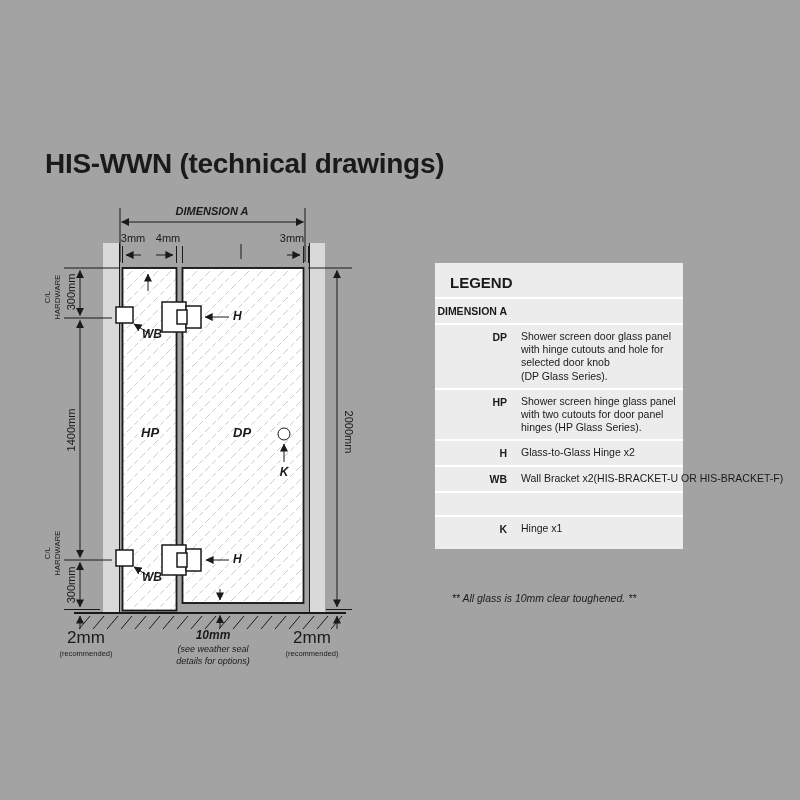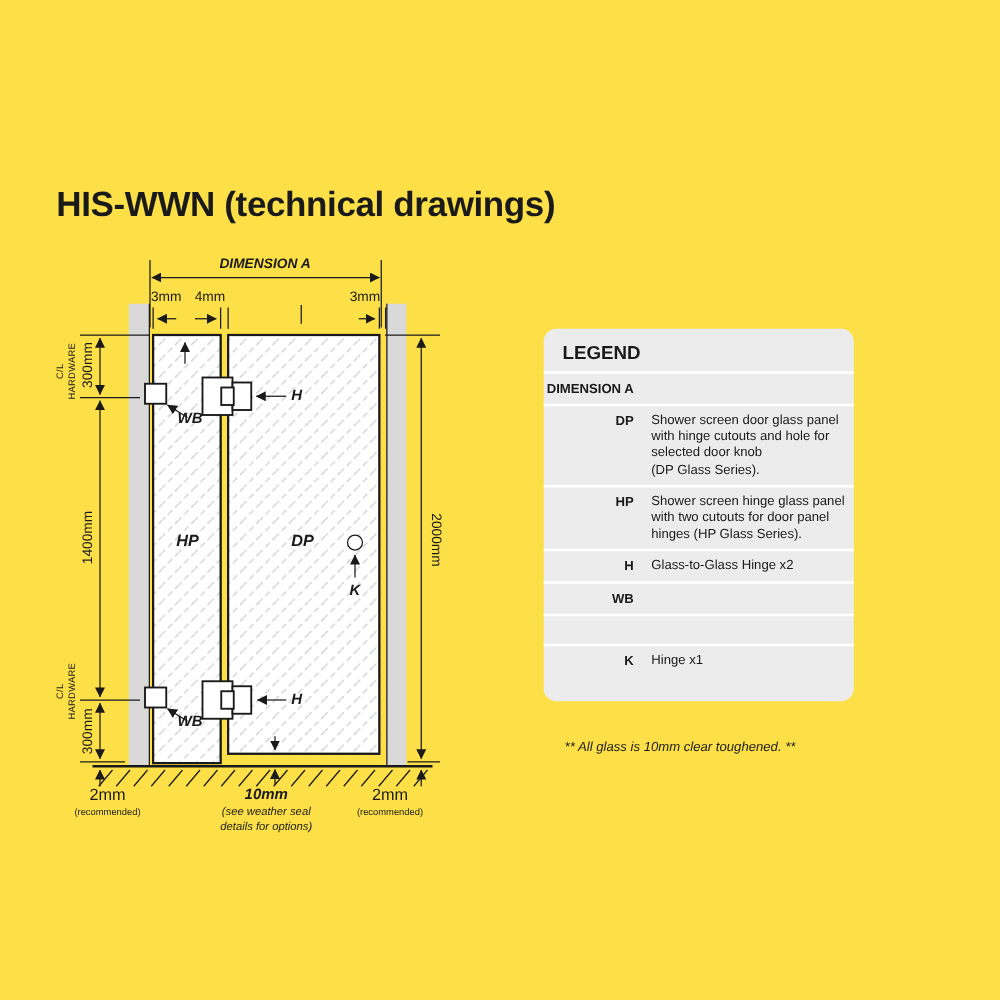--- a/index.html
+++ b/index.html
@@ -1,34 +1,34 @@
 <!DOCTYPE html>
 <html><head>
 <meta charset="utf-8">
 <style>
   html,body{margin:0;padding:0;background:#fff;}
-  .canvas{position:relative;width:800px;height:800px;background:#fde047;overflow:hidden;
+  .canvas{position:relative;width:800px;height:800px;background:#a3a3a3;overflow:hidden;
           font-family:"Liberation Sans",sans-serif;color:#1a1a1a;}
   svg.draw{position:absolute;left:0;top:0;}
   .lbl{position:absolute;white-space:nowrap;line-height:1;}
   .ctr{transform:translateX(-50%);}
   .vlabel{transform:translate(-50%,-50%) rotate(-90deg);text-align:center;}
   .vlabel-cw{transform:translate(-50%,-50%) rotate(90deg);}
   .page-title{font-size:28px;font-weight:700;letter-spacing:-0.3px;}
   .dim-a{font-size:11px;font-style:italic;font-weight:600;}
   .dim{font-size:11px;}
   .cl{font-size:7.5px;line-height:1.3;letter-spacing:0.2px;}
   .part{font-size:12px;font-weight:700;font-style:italic;}
   .panel-tag{font-size:13px;font-weight:700;font-style:italic;}
   .floor-block{position:absolute;text-align:center;line-height:1.2;}
-  .floor-val{font-size:13px;}
+  .floor-val{font-size:17px;}
   .floor-val-it{font-size:12px;font-style:italic;font-weight:600;text-align:center;}
   .floor-note{font-size:7.5px;margin-top:1px;}
   .floor-note-it{font-size:9px;font-style:italic;white-space:pre-line;line-height:1.25;margin-top:2px;text-align:center;}
-  .legend{position:absolute;left:435px;top:263px;width:248px;background:#ececec;padding-bottom:20px;border-radius:10px;}
+  .legend{position:absolute;left:435px;top:263px;width:248px;background:#ececec;padding-bottom:8px;}
   .legend-header{font-size:15px;font-weight:700;padding:11px 0 6px 15px;border-bottom:2px solid #fff;}
   .legend-row{display:flex;align-items:flex-start;padding:5px 0;border-bottom:2px solid #fff;}
   .legend-row:last-of-type{border-bottom:none;}
   .legend-row.empty{height:12px;}
   .legend-term{flex:0 0 72px;width:72px;text-align:right;font-weight:700;font-size:10.5px;line-height:1.25;padding-top:1px;}
   .legend-desc{margin-left:14px;font-size:10.5px;line-height:1.25;white-space:pre;}
   .legend-footnote{position:absolute;left:420px;top:592px;width:248px;text-align:center;
                    font-style:italic;font-size:10.5px;}
 </style>
 </head>
@@ -204,20 +204,21 @@
       <div class="legend-desc">Shower screen hinge glass panel
 with two cutouts for door panel
 hinges (HP Glass Series).</div>
     </div>
     <div class="legend-row">
       <div class="legend-term">H</div>
       <div class="legend-desc">Glass-to-Glass Hinge x2</div>
     </div>
     <div class="legend-row">
       <div class="legend-term">WB</div>
+      <div class="legend-desc">Wall Bracket x2(HIS-BRACKET-U OR HIS-BRACKET-F)</div>
     </div>
     <div class="legend-row empty">
       <div class="legend-term"></div>
       <div class="legend-desc"></div>
     </div>
     <div class="legend-row">
       <div class="legend-term">K</div>
       <div class="legend-desc">Hinge x1</div>
     </div>
   </div>

